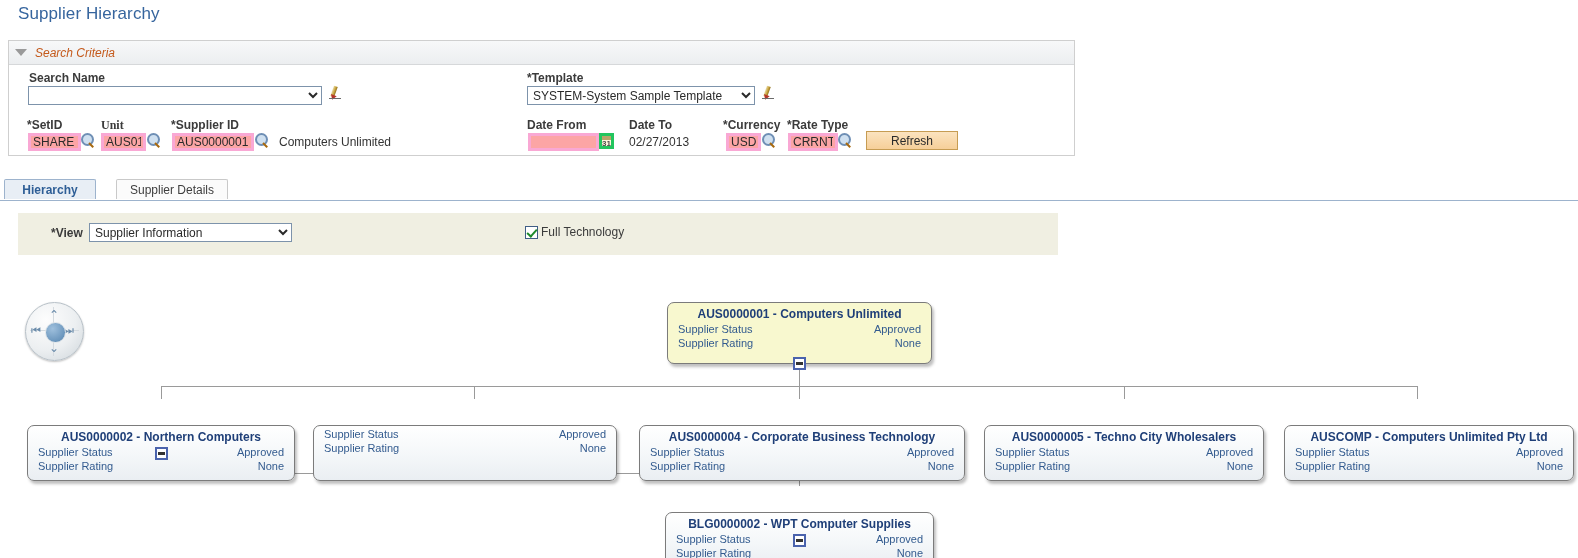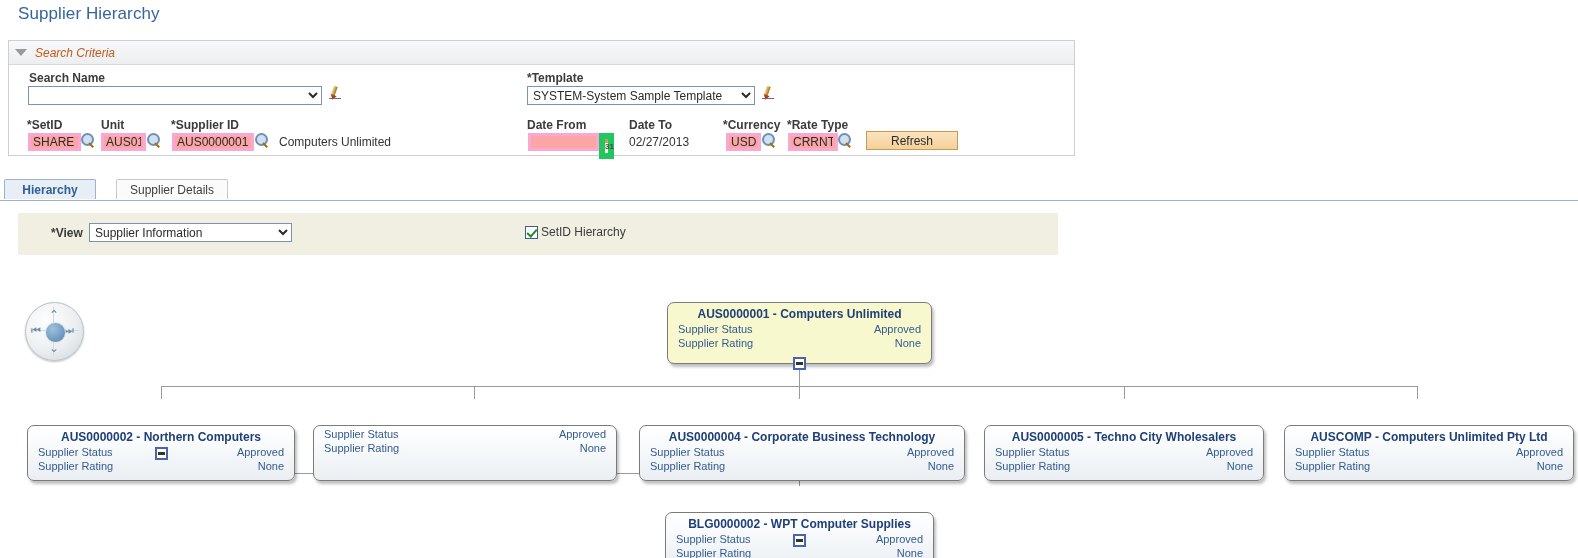--- a/index.html
+++ b/index.html
@@ -146,22 +146,22 @@
   .pencil .line {
     position: absolute;
     left: 0px; top: 12px;
     width: 12px; height: 1px;
     background: #6b6b6b;
   }
 
   
   .cal {
     position: absolute;
-    width: 15px; height: 26px;
-    border: 6px solid #22c55e;
+    width: 15px; height: 16px;
+    border: 3px solid #22c55e;
     background: #fdf6dc;
     box-sizing: border-box;
     cursor: pointer;
   }
   .cal::before {
     content: "";
     position: absolute;
     left: 0; top: 0; right: 0;
     height: 4px;
     background: #b9a46a;
@@ -420,21 +420,21 @@
           <div class="line"></div>
       </div>
 
       <div class="fld-label" style="left:18px; top:53px;">*SetID</div>
       <input class="psinput" style="left: 19px; top: 68px; width: 53px;" value="SHARE">
       <div class="mag" style="left:72px; top:68px;">
         <div class="glass"></div>
           <div class="handle"></div>
       </div>
 
-      <div class="fld-label" style="left:92px; top:53px;">Unit</div>
+      <div class="fld-label" style="left:92px; top:53px;font-family:Liberation Serif, serif;">Unit</div>
       <input class="psinput" style="left: 92px; top: 68px; width: 45px;" value="AUS01">
       <div class="mag" style="left:138px; top:68px;">
         <div class="glass"></div>
           <div class="handle"></div>
       </div>
 
       <div class="fld-label" style="left:162px; top:53px;">*Supplier ID</div>
       <input class="psinput" style="left: 163px; top: 68px; width: 82px;" value="AUS0000001">
       <div class="mag" style="left:246px; top:68px;">
         <div class="glass"></div>
@@ -473,21 +473,21 @@
   <div id="tabs">
     <div class="tab active" style="left:4px; width:92px;">Hierarchy</div>
     <div class="tab inactive" style="left:76px; width:112px;">Supplier Details</div>
   </div>
 
   <div id="view-bar">
     <div id="view-label">*View</div>
     <select class="pssel" id="view-select"><option value="Supplier Information">Supplier Information</option></select>
     <div id="full-hier-wrap">
       <div class="chk checked"></div>
-      <div id="full-hier-label">SetID Hierarchy</div>
+      <div id="full-hier-label">Full Technology</div>
     </div>
   </div>
 
   <div id="canvas">
 
     <div id="nav-compass">
       <div class="spoke" style="left:27px; top:4px; width:1px; height:49px;"></div>
       <div class="spoke" style="left:4px; top:27px; width:49px; height:1px;"></div>
       <div class="navarr" style="left:23px; top:6px; font-size:12px;">⌃</div>
       <div class="navarr" style="left:23px; top:39px; font-size:12px;">⌄</div>

